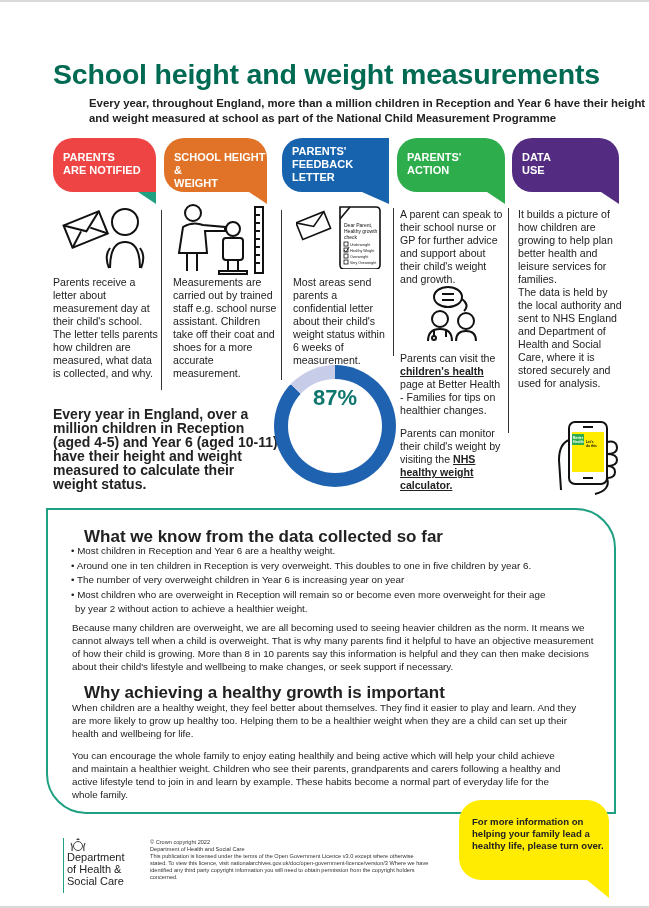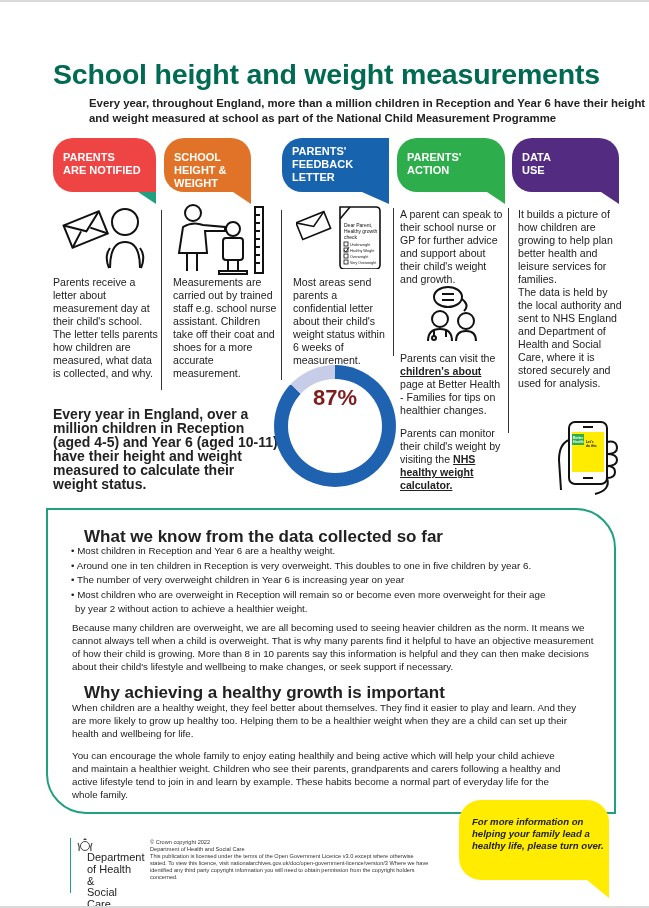--- a/index.html
+++ b/index.html
@@ -7,53 +7,53 @@
   body { font-family: "Liberation Sans", sans-serif; color: #222; position: relative; }
   .topbar { position: absolute; left: 0; top: 0; width: 649px; height: 2px; background: #d9d9d9; }
   .bottombar { position: absolute; left: 0; bottom: 0; width: 649px; height: 2px; background: #d9d9d9; }
 
   .title { position: absolute; left: 53px; top: 58px; font-size: 28.5px; font-weight: bold; color: #006a52; letter-spacing: -0.2px; white-space: nowrap; }
   .subtitle { position: absolute; left: 53px; top: 96px; width: 560px; font-size: 11.4px; font-weight: bold; line-height: 15px; color: #222; margin-left: 36px; }
 
   .bubble { position: absolute; top: 138px; height: 54px; border-radius: 20px 20px 0 20px; color: #fff; font-weight: bold; font-size: 11px; line-height: 13px; padding: 11px 0 0 10px; }
   .bubble::after { content: ""; position: absolute; right: 0; bottom: -12px; width: 0; height: 0; border-top: 12px solid var(--c); border-left: 18px solid transparent; }
   .b1 { left: 53px; width: 103px; background: #ef4444; --c: #1fa080; padding-top: 13px; }
-  .b2 { left: 164px; width: 87px; background: #e07327; --c: #e07327; padding-top: 13px; }
+  .b2 { left: 164px; width: 103px; background: #e07327; --c: #e07327; padding-top: 13px; }
   .b3 { left: 282px; width: 107px; background: #1763ad; --c: #1763ad; padding-top: 7px; border-radius: 20px 0 0 20px; }
   .b3::after { left: 80px; right: auto; bottom: -12px; border-top: 12px solid var(--c); border-left: 27px solid transparent; }
   .b4 { left: 397px; width: 108px; background: #2dad4b; --c: #2dad4b; padding-top: 13px; }
   .b5 { left: 512px; width: 107px; background: #532c82; --c: #532c82; padding-top: 13px; }
 
   .vline { position: absolute; width: 1px; background: #333; }
 
   .coltext { position: absolute; font-size: 10.6px; line-height: 13px; color: #222; }
   .link { font-weight: bold; text-decoration: underline; display: inline; }
 
   .icon { position: absolute; }
 
   .callout { position: absolute; left: 53px; top: 407px; width: 225px; font-size: 14px; font-weight: bold; line-height: 14px; color: #222; }
 
   .donut { position: absolute; left: 274px; top: 365px; width: 122px; height: 122px; border-radius: 50%;
     background: conic-gradient(#1f63b0 0deg 313deg, #c7cde8 313deg 360deg); }
   .donut-inner { position: absolute; left: 14px; top: 14px; width: 94px; height: 94px; border-radius: 50%; background: #fff; text-align: center; }
-  .donut-pct { font-size: 22px; font-weight: bold; color: #7f1d1d; margin-top: 7px; line-height: 24px; }
+  .donut-pct { font-size: 22px; font-weight: bold; color: #0f766e; margin-top: 7px; line-height: 24px; }
   .donut-text { font-size: 9.5px; line-height: 11.5px; color: #222; }
 
   .databox { position: absolute; left: 46px; top: 508px; width: 570px; height: 306px; border: 2.5px solid #1fa080; border-radius: 0 40px 0 40px; }
   .dh { position: absolute; left: 84px; font-size: 17px; font-weight: bold; color: #222; }
   .dp { position: absolute; left: 72px; width: 525px; font-size: 9.8px; line-height: 13px; color: #222; }
   .bullet { font-size: 9.8px; line-height: 13px; }
   .bullet-list { position: absolute; left: 71px; top: 544px; width: 530px; }
   .bullet-list div { margin-bottom: 1.5px; }
   .bullet-list .cont { padding-left: 4px; }
 
-  .yellow { position: absolute; left: 459px; top: 800px; width: 150px; height: 80px; background: #ffec00; border-radius: 22px 22px 0 22px; padding: 16px 0 0 13px; font-size: 9.6px; font-weight: bold; line-height: 12px; color: #222; font-style: italic; }
+  .yellow { position: absolute; left: 459px; top: 800px; width: 150px; height: 80px; background: #ffec00; border-radius: 22px 22px 0 22px; padding: 16px 0 0 13px; font-size: 9.6px; font-weight: bold; line-height: 12px; color: #222; }
   .yellow::after { content: ""; position: absolute; right: 0; bottom: -18px; border-top: 18px solid #ffec00; border-left: 22px solid transparent; }
 
-  .footer-logo { position: absolute; left: 70px; top: 838px; width: 70px; height: 55px; border-left: 1.5px solid #1fa080; padding-left: 16px; }
+  .footer-logo { position: absolute; left: 63px; top: 838px; width: 70px; height: 55px; border-left: 1.5px solid #1fa080; padding-left: 3px; }
   .footer-logo .dept { font-size: 11px; line-height: 11.8px; color: #222; margin-top: 14px; }
   .crest { position: absolute; left: 6px; top: 0; }
   .legal { position: absolute; left: 150px; top: 839px; width: 280px; font-size: 5.6px; line-height: 7px; color: #333; }
 </style>
 </head>
 <body>
 
 <div class="topbar"></div>
 
 <h1 class="title">School height and weight measurements</h1>
@@ -142,21 +142,21 @@
   <path d="M44 14 Q52 20 46 26"></path>
   <circle cx="22" cy="34" r="8"></circle>
   <circle cx="48" cy="36" r="8"></circle>
   <path d="M10 56 Q10 44 22 44 Q34 44 34 56"></path>
   <path d="M16 46 L16 52 M28 46 L28 52"></path>
   <circle cx="16" cy="53" r="2"></circle>
   <path d="M38 56 Q38 46 48 46 Q58 46 58 56"></path>
 </svg>
 
 <div class="coltext" style="left:400px; top:352px; width:106px;">
-  <span>Parents can visit the </span><span class="link">children's about</span><span> page at Better Health - Families for tips on healthier changes.</span>
+  <span>Parents can visit the </span><span class="link">children's health</span><span> page at Better Health - Families for tips on healthier changes.</span>
 </div>
 <div class="coltext" style="left:400px; top:427px; width:108px;">
   <span>Parents can monitor their child's weight by visiting the </span><span class="link">NHS healthy weight calculator.</span>
 </div>
 
 <div class="coltext" style="left:518px; top:208px; width:104px;">
   <div>It builds a picture of how children are growing to help plan better health and leisure services for families.</div>
   <div>The data is held by the local authority and sent to NHS England and Department of Health and Social Care, where it is stored securely and used for analysis.</div>
 </div>
 

